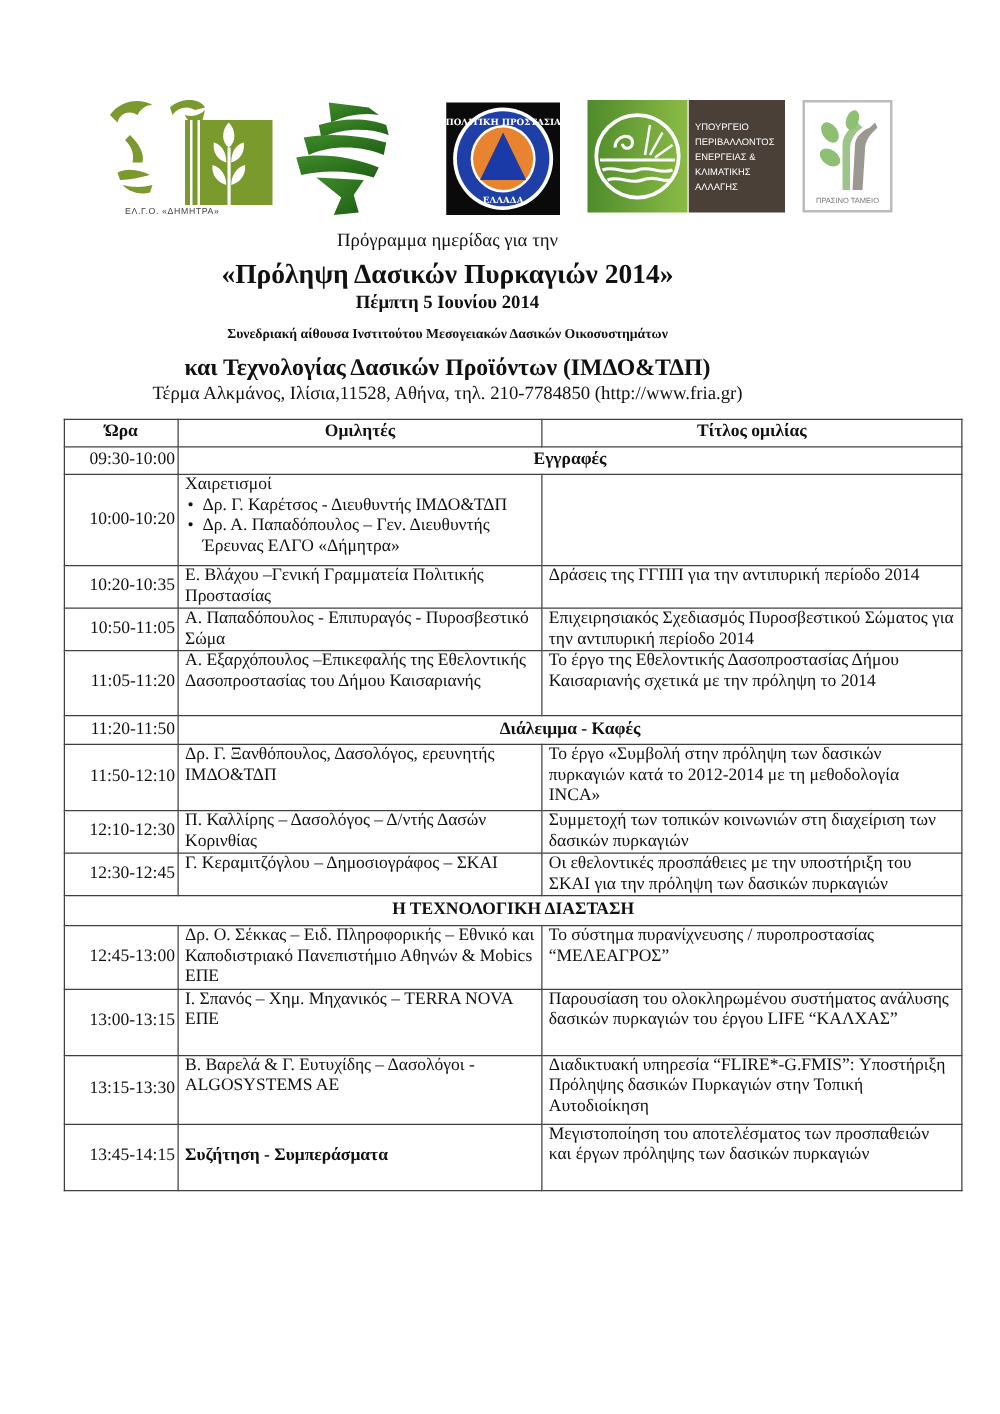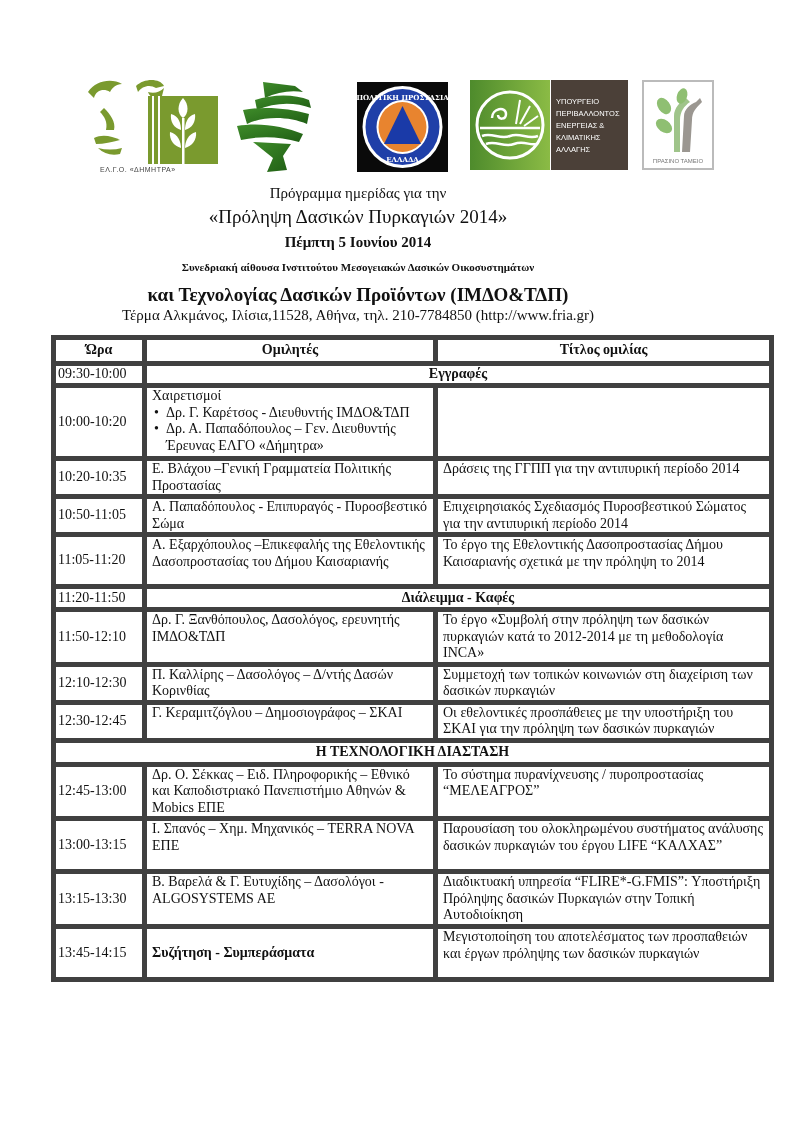--- a/index.html
+++ b/index.html
@@ -17,30 +17,30 @@
   #logo-ypeka { left:470px; top:6px; width:158px; height:90px; }
   #logo-ypeka .green { position:absolute; left:0; top:0; width:80px; height:90px; background:linear-gradient(90deg,#4e8b2c,#8bbb45); }
   #logo-ypeka .brown { position:absolute; left:81px; top:0; width:77px; height:90px; background:#4b4038; }
   #logo-ypeka .txt { position:absolute; left:86px; top:16px; font-family:"Liberation Sans",sans-serif; font-size:7.5px; line-height:12px; color:#ffffff; white-space:pre; }
   
   #logo-green { left:642px; top:6px; width:72px; height:90px; border:2px solid #bbb; box-sizing:border-box; background:#fff; }
   #logo-green .cap { position:absolute; left:0; right:0; bottom:4px; text-align:center; font-family:"Liberation Sans",sans-serif; font-size:6px; color:#777; white-space:nowrap; }
 
   .head { position:absolute; left:0; width:716px; text-align:center; white-space:nowrap; }
   #h-intro { top:185px; font-size:15px; }
-  #h-title { top:206px; font-size:19px; font-weight:normal; }
+  #h-title { top:206px; font-size:22px; font-weight:bold; }
   #h-date  { top:234px; font-size:15px; font-weight:bold; }
   #h-venue1 { top:261px; font-size:11px; font-weight:bold; }
   #h-venue2 { top:284px; font-size:19px; font-weight:bold; }
   #h-addr  { top:307px; font-size:15px; }
 
   table.prog { position:absolute; left:51px; top:335px; width:718px; border-collapse:collapse; font-size:14px; line-height:16.5px; table-layout:fixed; }
-  table.prog td, table.prog th { border:5px solid #404040; padding:0 5px; vertical-align:top;margin-top:44px; }
+  table.prog td, table.prog th { border:1px solid #404040; padding:0 5px; vertical-align:top;margin-top:44px; }
   table.prog th { font-weight:bold; text-align:center; height:21px; vertical-align:middle; }
-  td.time { text-align:left; vertical-align:middle !important; white-space:nowrap; padding:0 2px !important; }
+  td.time { text-align:right; vertical-align:middle !important; white-space:nowrap; padding:0 2px !important; }
   td.span { font-weight:bold; text-align:center; vertical-align:middle !important; }
   td.bold { font-weight:bold; vertical-align:middle !important; }
   .bullet-list { margin:0; padding:0; list-style:none; }
   .bullet-list li { position:relative; padding-left:14px; }
   .bullet-list li::before { content:"•"; position:absolute; left:2px; top:0; }
 </style>
 </head>
 <body>
 
 <div class="logos">

